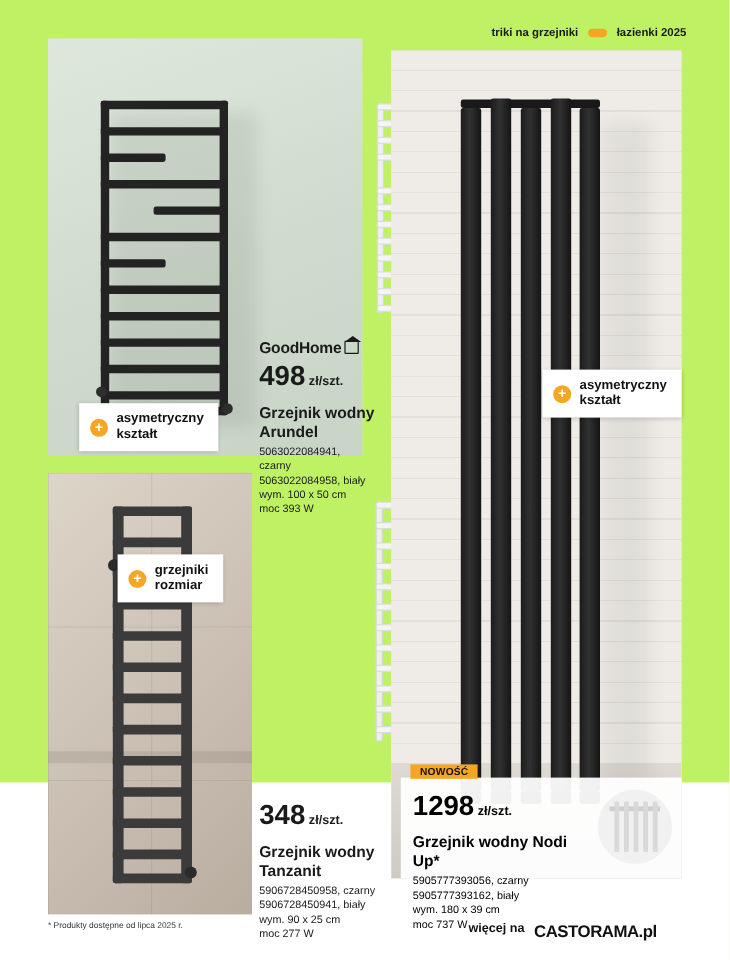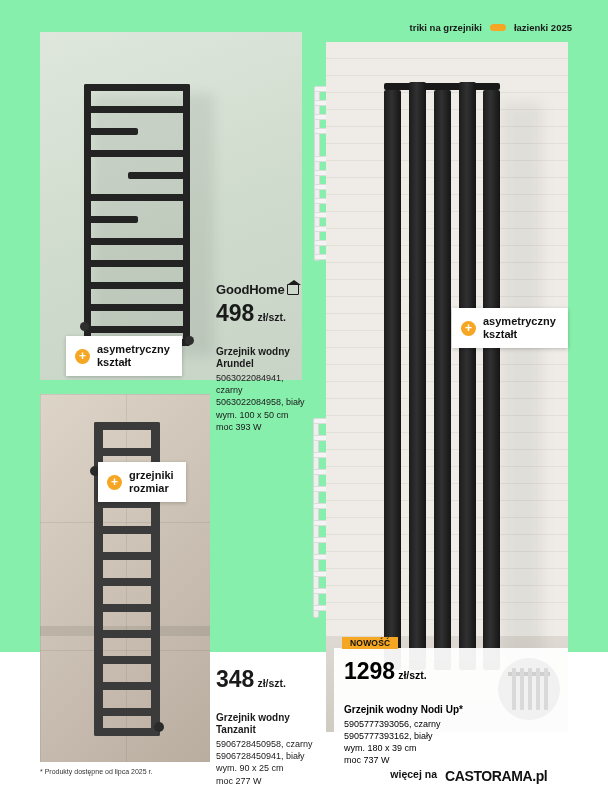--- a/index.html
+++ b/index.html
@@ -6,21 +6,21 @@
   html, body {
     margin: 0; padding: 0;
     width: 608px; height: 800px;
     background: #ffffff;
     font-family: "Liberation Sans", sans-serif;
     overflow: hidden;
   }
   .page {
     position: relative;
     width: 608px; height: 652px;
-    background: #86efac;
+    background: #bef264;
   }
 
   
   .header {
     position: absolute;
     top: 22px; right: 36px;
     display: flex; align-items: center; gap: 8px;
     font-size: 9.5px; font-weight: bold;
     color: #1a1a1a;
   }
@@ -189,22 +189,22 @@
     border-left: 7.5px solid transparent;
     border-right: 7.5px solid transparent;
     border-bottom: 5px solid #1a1a1a;
   }
   .price {
     font-size: 23px; font-weight: bold; line-height: 1;
     display: flex; align-items: baseline; gap: 3px;
   }
   .price .unit { font-size: 10.5px; font-weight: bold; }
   .pname {
-    font-size: 10px; font-weight: bold; line-height: 1.22;
-    margin-top: 21px;
+    font-size: 13px; font-weight: bold; line-height: 1.22;
+    margin-top: 11px;
   }
   .pdesc {
     font-size: 9px; line-height: 1.34; margin-top: 2px;
   }
 
   .prod-arundel { left: 216px; top: 282px; }
   .prod-tanzanit { left: 216px; top: 668px; }
 
   
   .right-col {

